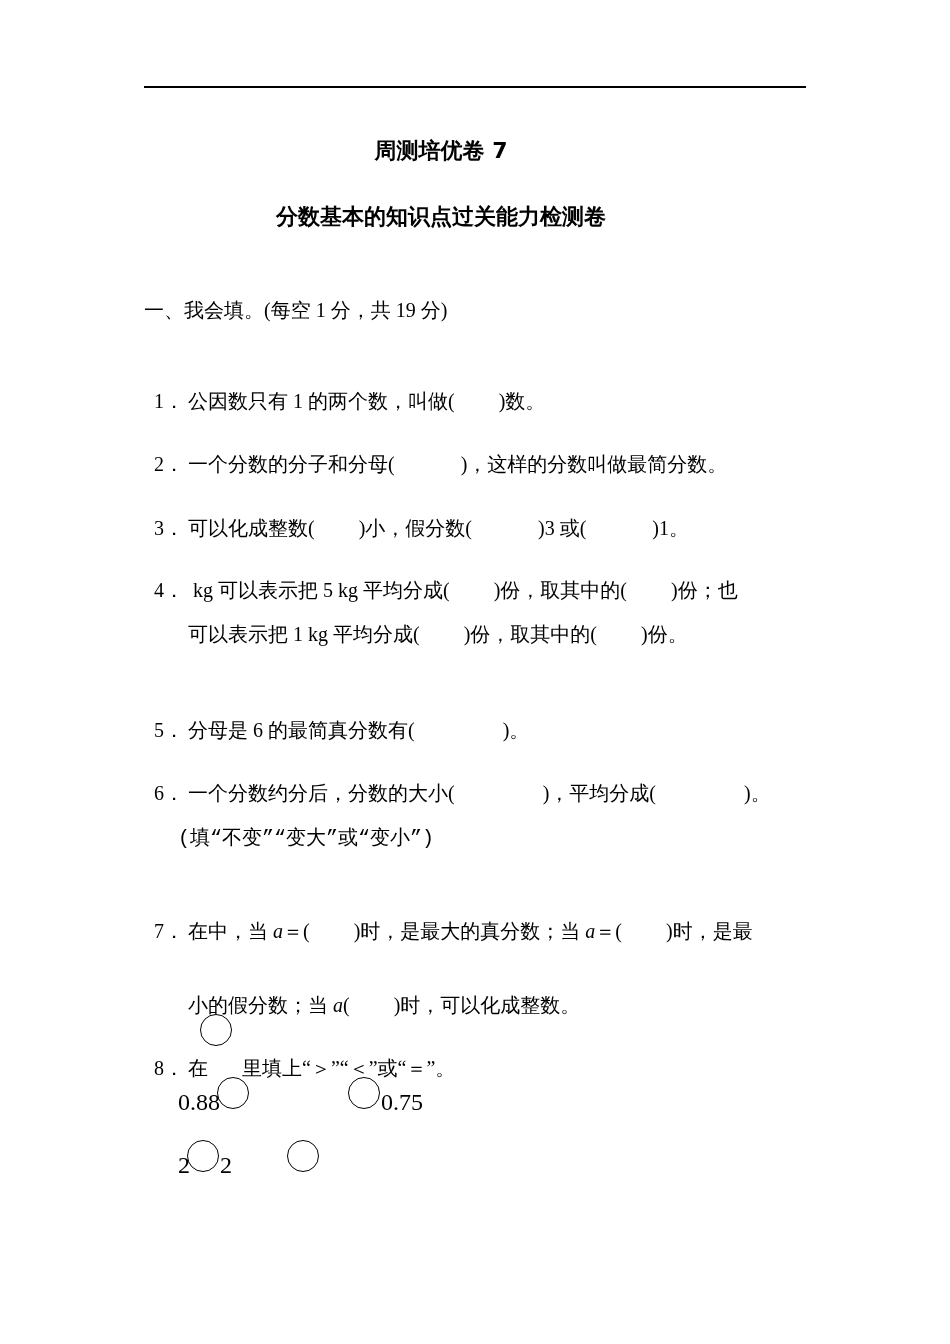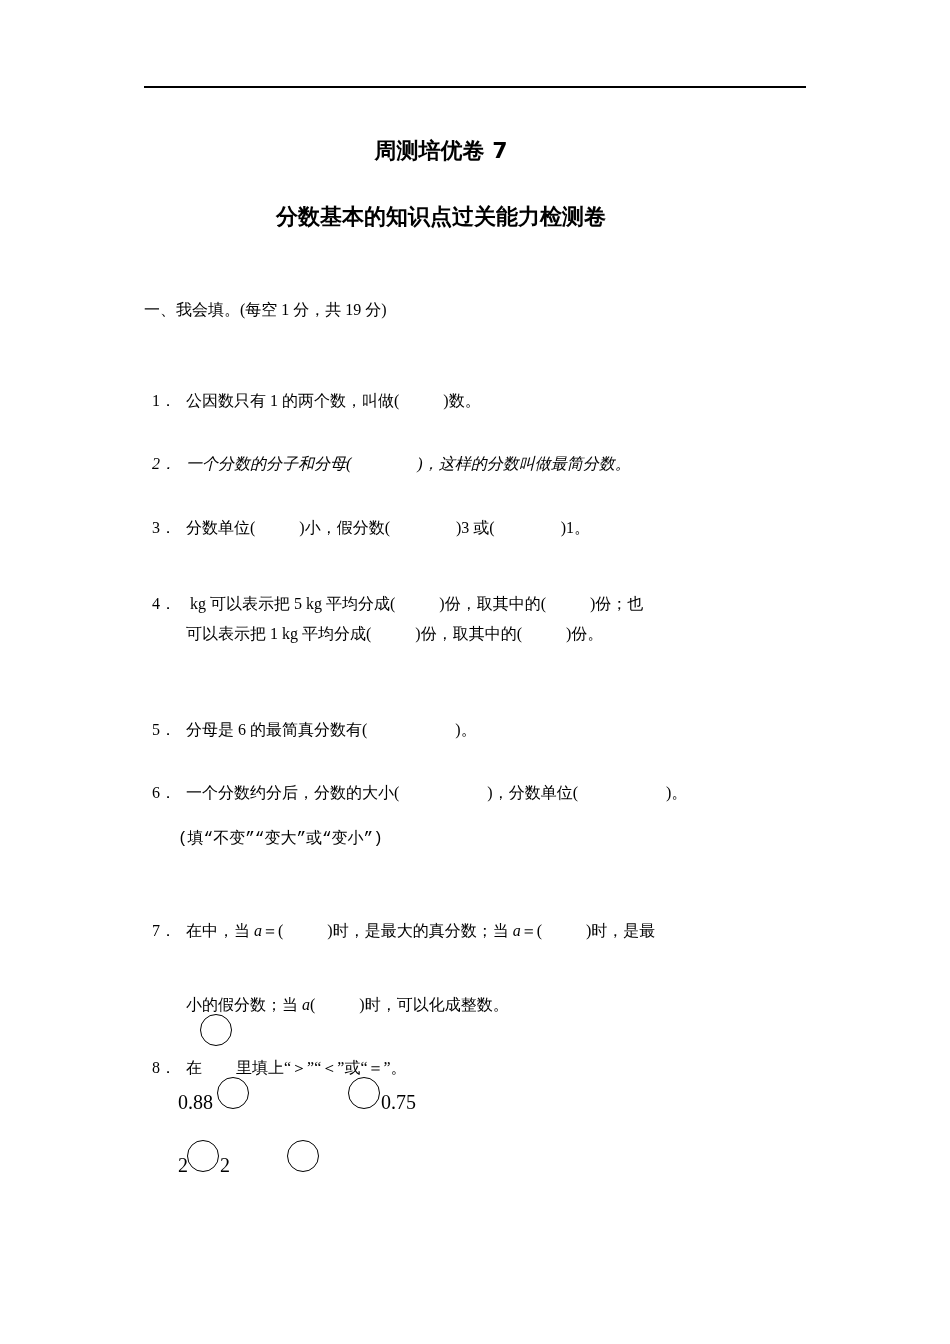--- a/index.html
+++ b/index.html
@@ -32,21 +32,21 @@
       font-weight: bold;
       font-size: 22px;
       line-height: 30px;
       letter-spacing: 0px;
     }
     .title-1 { top: 136px; }
     .title-2 { top: 202px; }
     .line {
       position: absolute;
       left: 144px;
-      font-size: 16px;
+      font-size: 20px;
       line-height: 28px;
       white-space: pre;
     }
     .indent { left: 178px; }
     .num {
       display: inline-block;
       width: 34px;
     }
     .blank {
       display: inline-block;
@@ -57,60 +57,60 @@
     .circle {
       position: absolute;
       width: 30px;
       height: 30px;
       border: 1.3px solid #000000;
       border-radius: 50%;
       box-sizing: border-box;
     }
     .cmp-text {
       position: absolute;
-      font-size: 20px;
+      font-size: 24px;
       line-height: 28px;
       white-space: pre;
     }
   </style>
 </head>
 <body>
 
 <div class="top-rule"></div>
 
 <div class="title title-1">周测培优卷 7</div>
 <div class="title title-2">分数基本的知识点过关能力检测卷</div>
 
 <div class="line" style="top:296px;">一、我会填。(每空 1 分，共 19 分)</div>
 
 <div class="line" style="top:359px;">
   <span class="num">1．</span><span>公因数只有 1 的两个数，叫做(</span><span class="blank" style="width:44px;"></span><span>)数。</span>
 </div>
 
-<div class="line" style="top:422px;font-style:italic;">
+<div class="line" style="top:422px;">
   <span class="num">2．</span><span>一个分数的分子和分母(</span><span class="blank" style="width:66px;"></span><span>)，这样的分数叫做最简分数。</span>
 </div>
 
 <div class="line" style="top:486px;">
-  <span class="num">3．</span><span>分数单位(</span><span class="blank" style="width:44px;"></span><span>)小，假分数(</span><span class="blank" style="width:66px;"></span><span>)3 或(</span><span class="blank" style="width:66px;"></span><span>)1。</span>
+  <span class="num">3．</span><span>可以化成整数(</span><span class="blank" style="width:44px;"></span><span>)小，假分数(</span><span class="blank" style="width:66px;"></span><span>)3 或(</span><span class="blank" style="width:66px;"></span><span>)1。</span>
 </div>
 
-<div class="line" style="top:562px;">
+<div class="line" style="top:548px;">
   <span class="num">4．</span><span> kg 可以表示把 5 kg 平均分成(</span><span class="blank" style="width:44px;"></span><span>)份，取其中的(</span><span class="blank" style="width:44px;"></span><span>)份；也</span>
 </div>
 <div class="line indent" style="top:592px;">
   <span>可以表示把 1 kg 平均分成(</span><span class="blank" style="width:44px;"></span><span>)份，取其中的(</span><span class="blank" style="width:44px;"></span><span>)份。</span>
 </div>
 
 <div class="line" style="top:688px;">
   <span class="num">5．</span><span>分母是 6 的最简真分数有(</span><span class="blank" style="width:88px;"></span><span>)。</span>
 </div>
 
 <div class="line" style="top:751px;">
-  <span class="num">6．</span><span>一个分数约分后，分数的大小(</span><span class="blank" style="width:88px;"></span><span>)，分数单位(</span><span class="blank" style="width:88px;"></span><span>)。</span>
+  <span class="num">6．</span><span>一个分数约分后，分数的大小(</span><span class="blank" style="width:88px;"></span><span>)，平均分成(</span><span class="blank" style="width:88px;"></span><span>)。</span>
 </div>
 <div class="line indent" style="top:825px;font-family:Liberation Mono, monospace;">(填“不变”“变大”或“变小”)</div>
 
 <div class="line" style="top:889px;">
   <span class="num">7．</span><span>在中，当 </span><span class="var">a</span><span>＝(</span><span class="blank" style="width:44px;"></span><span>)时，是最大的真分数；当 </span><span class="var">a</span><span>＝(</span><span class="blank" style="width:44px;"></span><span>)时，是最</span>
 </div>
 <div class="line indent" style="top:963px;">
   <span>小的假分数；当 </span><span class="var">a</span><span>(</span><span class="blank" style="width:44px;"></span><span>)时，可以化成整数。</span>
 </div>
 

